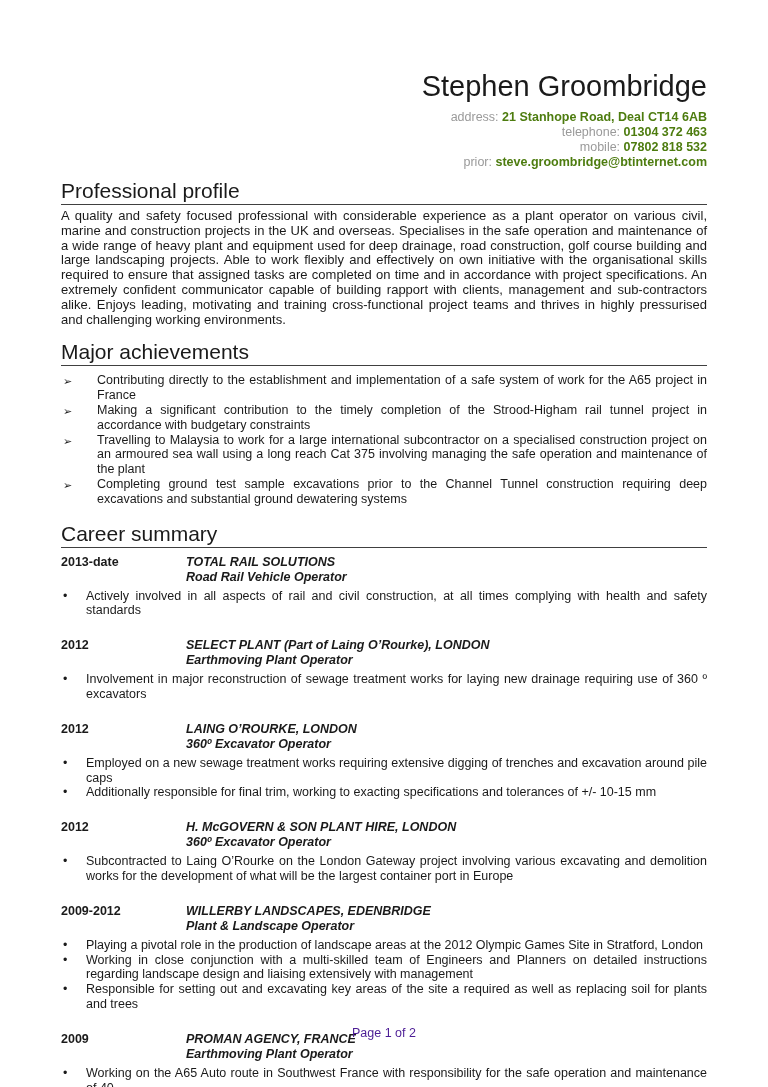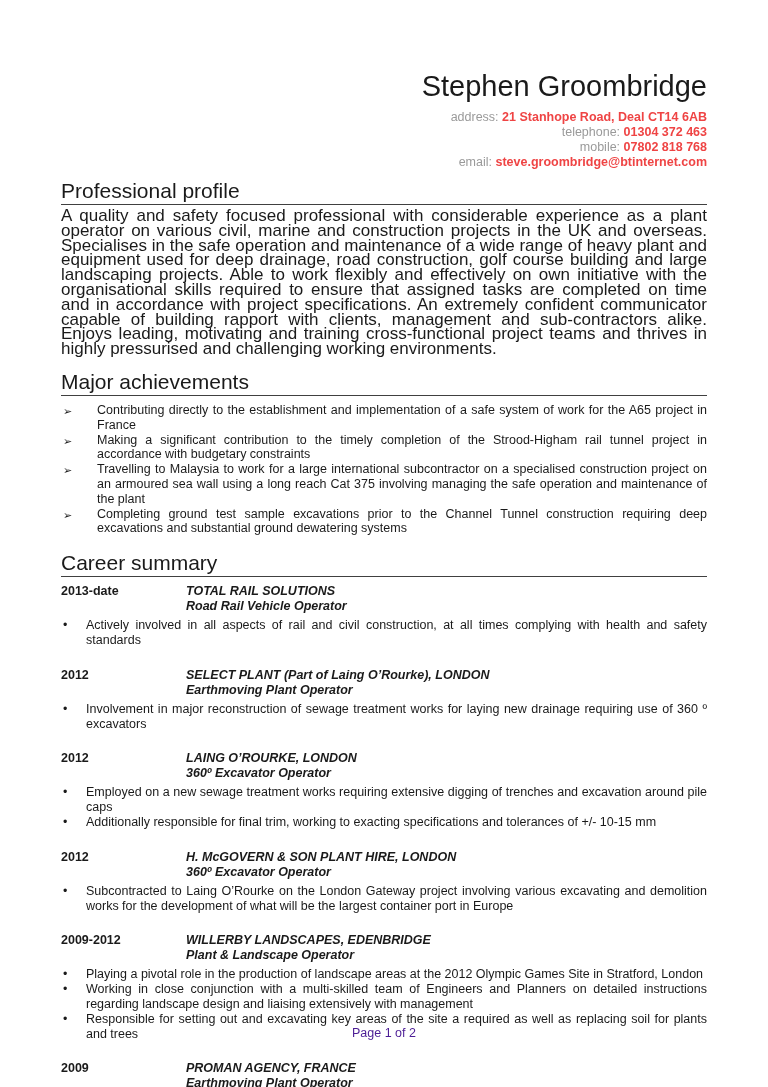--- a/index.html
+++ b/index.html
@@ -26,38 +26,38 @@
     white-space: nowrap;
   }
   .contact {
     margin-top: 10px;
     font-size: 12.5px;
     line-height: 15px;
     text-align: right;
   }
   .contact-row { white-space: nowrap; }
   .contact-label { color: #9a9a9a; }
-  .contact-value { font-weight: 700; color: #ef4444; }
+  .contact-value { font-weight: 700; color: #4d7c0f; }
 
   
   .section-title {
     font-size: 21px;
     line-height: 22px;
     font-weight: 400;
     margin: 0;
     padding-bottom: 2px;
     border-bottom: 1px solid #404040;
   }
   .profile-section { margin-top: 10px; }
   .ach-section    { margin-top: 14px; }
   .career-section { margin-top: 16px; }
 
   .para {
     margin: 4px 0 0;
-    font-size: 17px;
+    font-size: 13px;
     line-height: 14.8px;
     text-align: justify;
   }
 
   
   .ach-list {
     list-style: none;
     margin: 7px 0 0;
     padding: 0;
     font-size: 12.5px;
@@ -122,24 +122,24 @@
       <div class="contact-row">
         <span class="contact-label">address:</span>
         <span class="contact-value">21 Stanhope Road, Deal CT14 6AB</span>
       </div>
       <div class="contact-row">
         <span class="contact-label">telephone:</span>
         <span class="contact-value">01304 372 463</span>
       </div>
       <div class="contact-row">
         <span class="contact-label">mobile:</span>
-        <span class="contact-value">07802 818 768</span>
-      </div>
-      <div class="contact-row">
-        <span class="contact-label">email:</span>
+        <span class="contact-value">07802 818 532</span>
+      </div>
+      <div class="contact-row">
+        <span class="contact-label">prior:</span>
         <span class="contact-value">steve.groombridge@btinternet.com</span>
       </div>
     </div>
 
     <div class="profile-section">
       <h2 class="section-title">Professional profile</h2>
       <p class="para">A quality and safety focused professional with considerable experience as a plant operator on various civil, marine and construction projects in the UK and overseas. Specialises in the safe operation and maintenance of a wide range of heavy plant and equipment used for deep drainage, road construction, golf course building and large landscaping projects. Able to work flexibly and effectively on own initiative with the organisational skills required to ensure that assigned tasks are completed on time and in accordance with project specifications. An extremely confident communicator capable of building rapport with clients, management and sub-contractors alike. Enjoys leading, motivating and training cross-functional project teams and thrives in highly pressurised and challenging working environments.</p>
     </div>
 
     <div class="ach-section">

